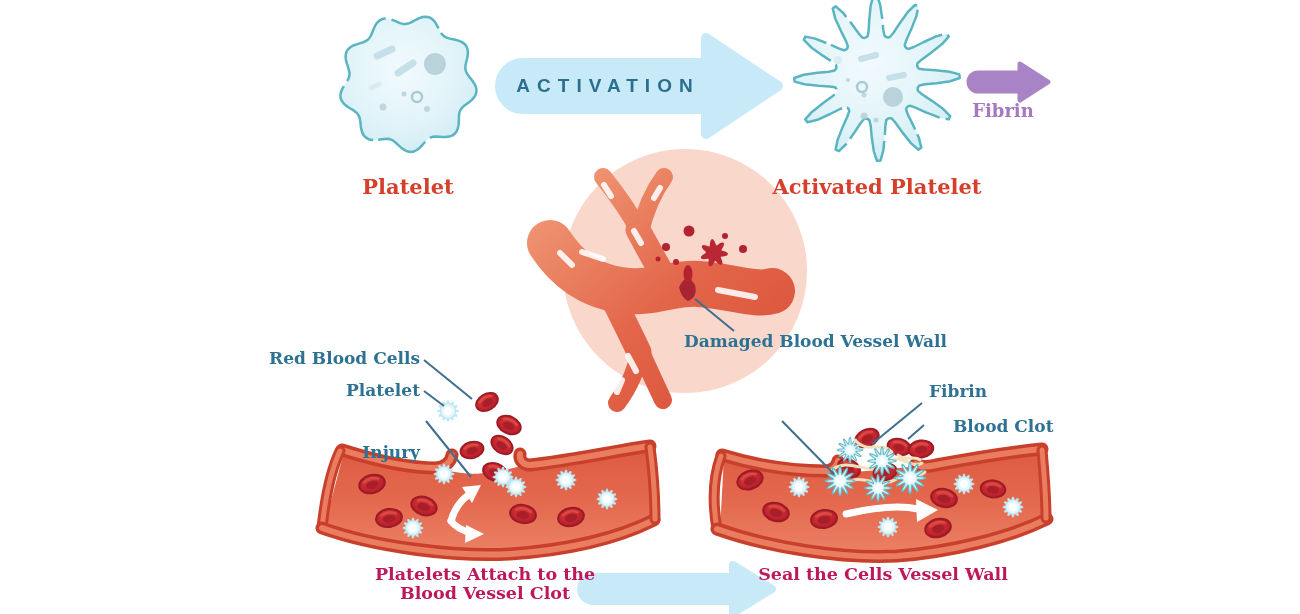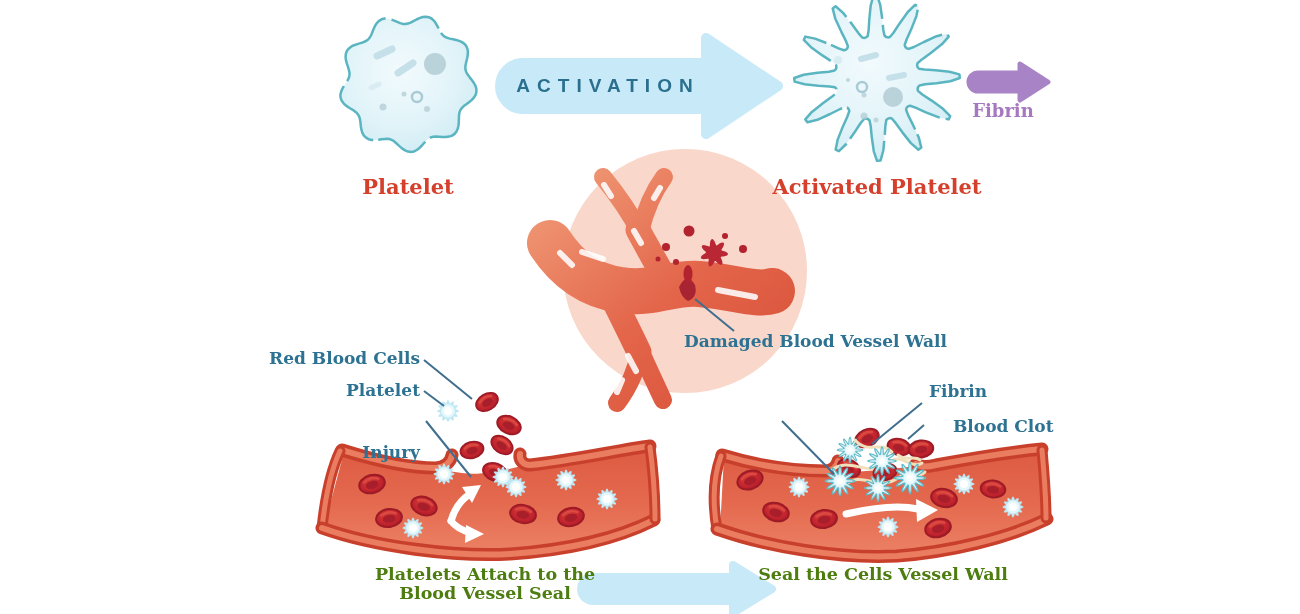--- a/index.html
+++ b/index.html
@@ -1,21 +1,21 @@
 <!DOCTYPE html>
 <html><head>
 <meta charset="utf-8">
 <style>
   html,body{margin:0;padding:0;background:#ffffff;}
   .stage{position:relative;width:1300px;height:614px;background:#ffffff;overflow:hidden;
          font-family:"DejaVu Serif",serif;}
   .stage svg{position:absolute;left:0;top:0;}
   .txt{position:absolute;white-space:nowrap;}
   .lbl-red{color:#d5402c;font:700 21px "DejaVu Serif",serif;}
-  .lbl-red-sm{color:#4d7c0f;font:700 17.5px/19px "DejaVu Serif",serif;text-align:center;white-space:normal;}
+  .lbl-red-sm{color:#be185d;font:700 17.5px/19px "DejaVu Serif",serif;text-align:center;white-space:normal;}
   .lbl-blue{color:#2d7292;font:700 17px "DejaVu Serif",serif;}
   .lbl-purple{color:#a678bf;font:700 18px "DejaVu Serif",serif;}
   .lbl-activation{color:#2b6f8e;font:700 19px "Liberation Sans",sans-serif;letter-spacing:7px;}
   .c{transform:translateX(-50%);}
 </style>
 </head>
 <body>
 
 <div class="stage">
 
@@ -248,19 +248,19 @@
 
 <div class="txt lbl-blue" style="right:880px;top:348px;">Red Blood Cells</div>
 <div class="txt lbl-blue" style="right:880px;top:380px;">Platelet</div>
 <div class="txt lbl-blue" style="right:880px;top:411px;margin-top:31px;">Injury</div>
 
 <div class="txt lbl-blue" style="left:929px;top:381px;">Fibrin</div>
 <div class="txt lbl-blue" style="left:929px;top:416px;margin-left:24px;">Blood Clot</div>
 
 <div class="txt lbl-red-sm c" style="left:485px;top:565px;width:280px;">
   <div>Platelets Attach to the</div>
-  <div>Blood Vessel Seal</div>
+  <div>Blood Vessel Clot</div>
 </div>
 <div class="txt lbl-red-sm c" style="left:883px;top:565px;width:300px;">
   <div>Seal the Cells Vessel Wall</div>
 </div>
 
 </div>
 
 </body></html>

